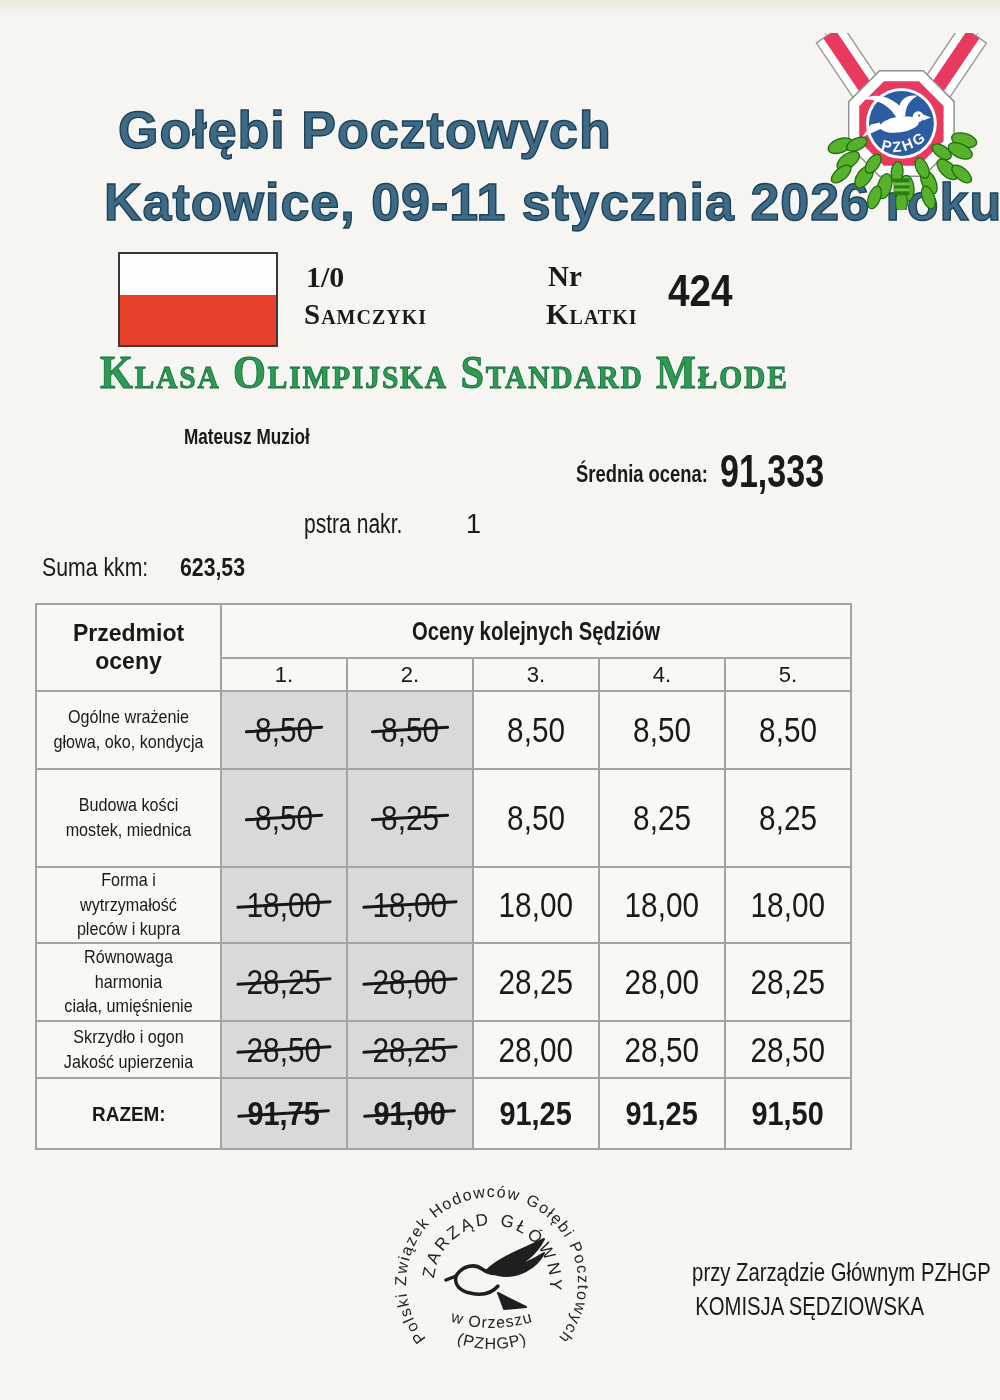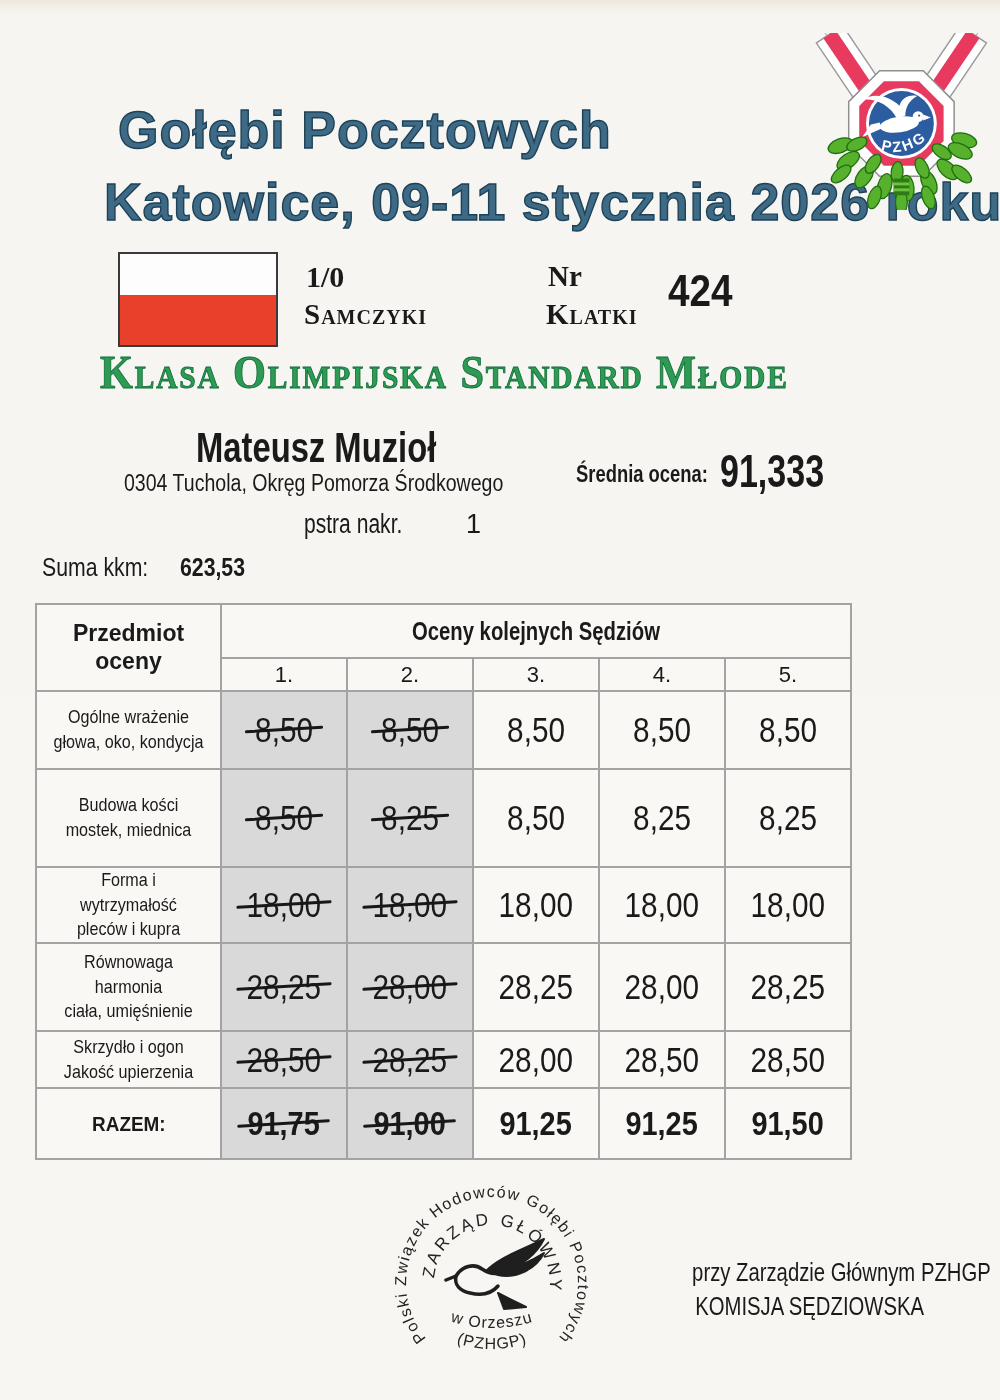--- a/index.html
+++ b/index.html
@@ -132,25 +132,22 @@
   <div class="abs serif" style="left:548px;top:260px;font-size:29px;font-weight:bold;">Nr</div>
   <div class="abs serif sc" style="left:546px;top:298px;font-size:29px;font-weight:bold;letter-spacing:1px;">Klatki</div>
   <div class="abs" style="left:668px;top:266px;font-size:44px;font-weight:bold;">
     <span class="nx sx88">424</span>
   </div>
 
   <div class="abs" style="left:100px;top:350px;">
     <span class="classline">Klasa Olimpijska Standard Młode</span>
   </div>
 
-  <div class="abs" style="left:196px;top:424px;font-size:42px;font-weight:bold;">
+  <div class="abs" style="left:184px;top:424px;font-size:22px;font-weight:bold;">
     <span class="nx sx78">Mateusz Muzioł</span>
-  </div>
-  <div class="abs" style="left:124px;top:470px;font-size:23px;">
-    <span class="nx sx85">0304 Tuchola, Okręg Pomorza Środkowego</span>
   </div>
 
   <div class="abs" style="left:576px;top:461px;font-size:23px;font-weight:bold;">
     <span class="nx sx80">Średnia ocena:</span>
   </div>
   <div class="abs" style="left:720px;top:444px;font-size:46px;font-weight:bold;">
     <span class="nx sx74">91,333</span>
   </div>
 
   <div class="abs" style="left:304px;top:509px;font-size:27px;">
@@ -219,21 +216,21 @@
             <div class="catl">Forma i wytrzymałość</div>
             <div class="catl">pleców i kupra</div>
           </td>
         <td class="sh"><span class="num"><span class="struck">18,00</span></span></td>
         <td class="sh"><span class="num"><span class="struck">18,00</span></span></td>
         <td><span class="num">18,00</span></td>
         <td><span class="num">18,00</span></td>
         <td><span class="num">18,00</span></td>
       </tr>
 
-      <tr style="height:88px;">
+      <tr style="height:78px;">
         <td>
             <div class="catl">Równowaga harmonia</div>
             <div class="catl">ciała, umięśnienie</div>
           </td>
         <td class="sh"><span class="num"><span class="struck">28,25</span></span></td>
         <td class="sh"><span class="num"><span class="struck">28,00</span></span></td>
         <td><span class="num">28,25</span></td>
         <td><span class="num">28,00</span></td>
         <td><span class="num">28,25</span></td>
       </tr>

